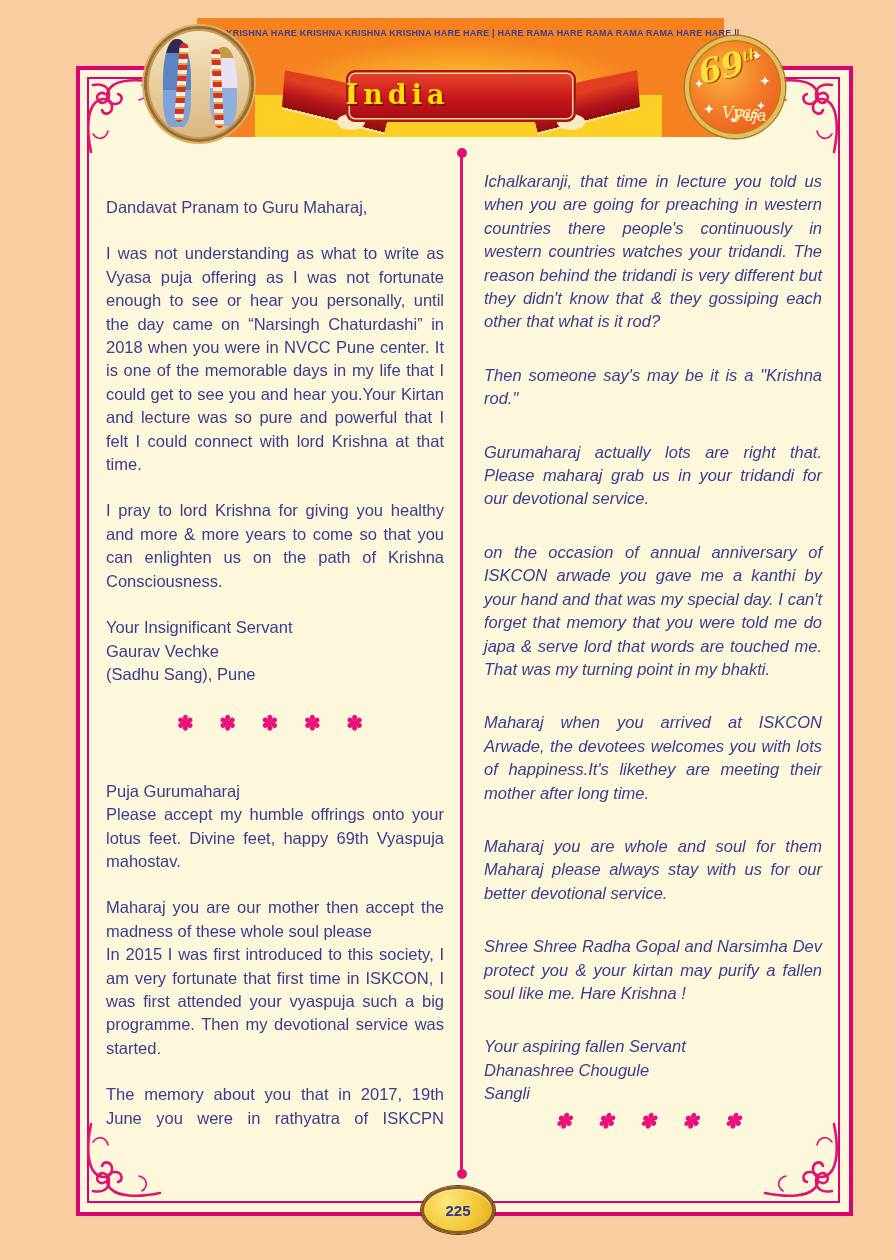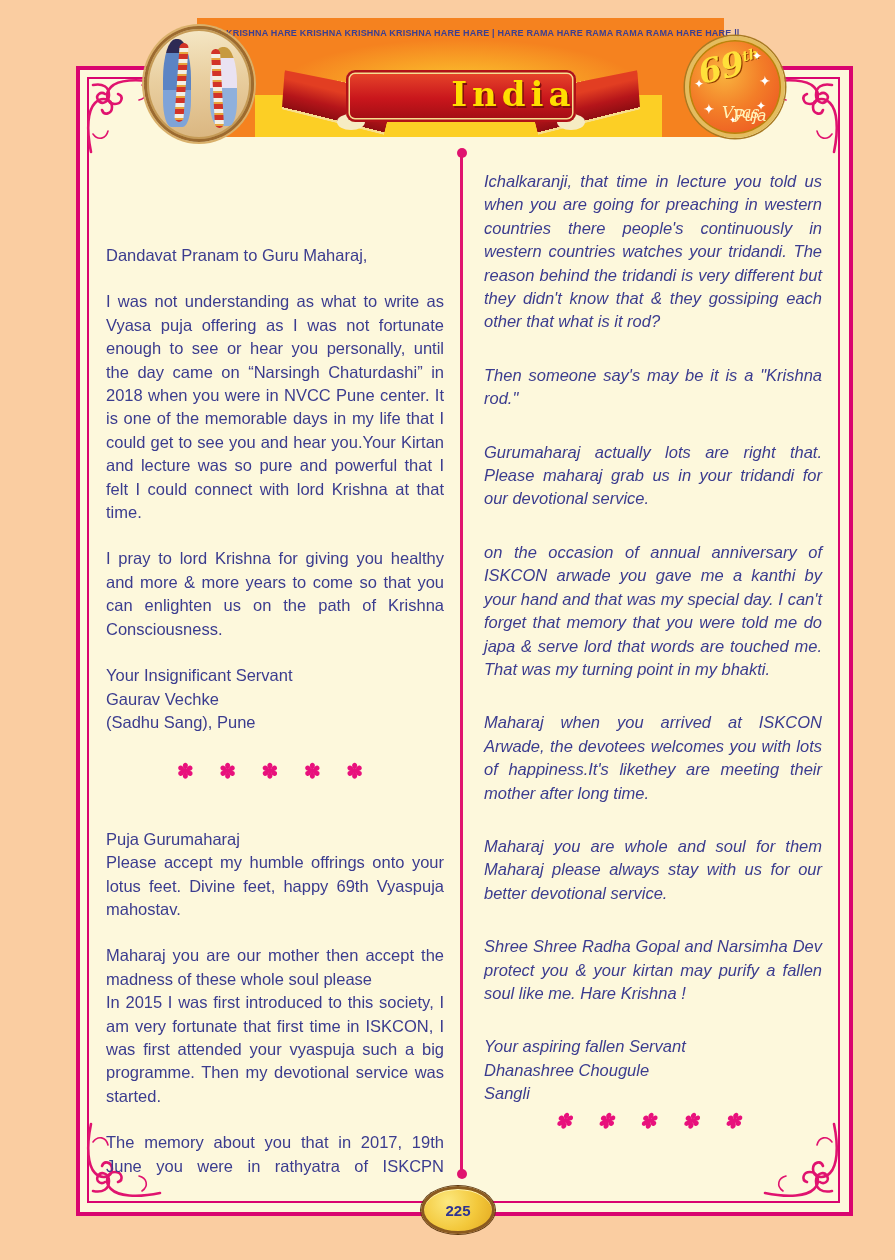--- a/index.html
+++ b/index.html
@@ -44,22 +44,22 @@
   .curl{position:absolute;width:28px;height:16px;background:#F6ECC3;border-radius:50%;top:60px;}
   .curl.left{left:56px;}
   .curl.right{right:56px;}
   .panel{
     position:absolute;left:65px;top:16px;width:230px;height:52px;border-radius:9px;
     background:linear-gradient(180deg,#EA4A2B 0%,#C9161C 55%,#9E0D13 100%);
     box-shadow:inset 0 0 0 2.5px #B01218, inset 0 0 0 4px #F6DE8F;
   }
   .ribbon-label{
     position:absolute;left:0;right:0;top:50%;transform:translateY(-54%);
-    text-align:right;font-family:"DejaVu Serif",serif;font-weight:bold;
-    font-size:34px;letter-spacing:5px;color:#FFDE00;text-shadow:1.5px 1.5px 0 #7E0E0E;
+    text-align:left;font-family:"DejaVu Serif",serif;font-weight:bold;
+    font-size:27px;letter-spacing:5px;color:#FFDE00;text-shadow:1.5px 1.5px 0 #7E0E0E;
   }
   
   .krishna{
     position:absolute;left:144px;top:26px;width:104px;height:110px;border-radius:50%;z-index:5;
     background:linear-gradient(175deg,#F6E9C8 0%,#E9CFA0 45%,#D9B47E 100%);
     border:3px solid #9C6B2F;
     box-shadow:0 0 0 2px #D9B06A, inset 0 0 0 2px #C59A55;
     overflow:hidden;
   }
   .fig-k{position:absolute;left:15%;top:9%;width:27%;height:80%;border-radius:45% 45% 30% 30%;
@@ -86,21 +86,21 @@
   .badge-w2{position:absolute;left:45px;top:67px;font-family:Liberation Sans, sans-serif;font-style:italic;font-size:16px;color:#FFF2B8;}
   .sp{position:absolute;color:#FFFFFF;font-size:12px;line-height:1;}
   
   .divider{position:absolute;left:460px;top:152px;width:3px;height:1024px;background:#E0136F;border-radius:2px;z-index:2;}
   .divider::before,.divider::after{content:"";position:absolute;left:50%;transform:translateX(-50%);
     width:10px;height:10px;border-radius:50%;background:#E0136F;}
   .divider::before{top:-4px;}
   .divider::after{bottom:-3px;}
   
   .col{position:absolute;z-index:3;color:#3B3C8F;font-size:16.5px;line-height:23.4px;}
-  .col-left{left:106px;top:196px;width:338px;margin-top:48px;}
+  .col-left{left:106px;top:196px;width:338px;}
   .col-right{left:484px;top:170px;width:338px;font-style:italic;}
   .col p{margin:0 0 23px;}
   .col-right p{margin-bottom:30px;}
   p.j{text-align:justify;}
   p.jall{text-align:justify;text-align-last:justify;}
   .col p.tight{margin-bottom:0;}
   .sig p{margin:0;}
   .stars{color:#E8117C;font-size:20px;font-weight:bold;letter-spacing:10px;text-align:center;}
   .col-left .stars{margin:26px 0 44px;}
   .col-right .stars{margin:4px 0 0;}

